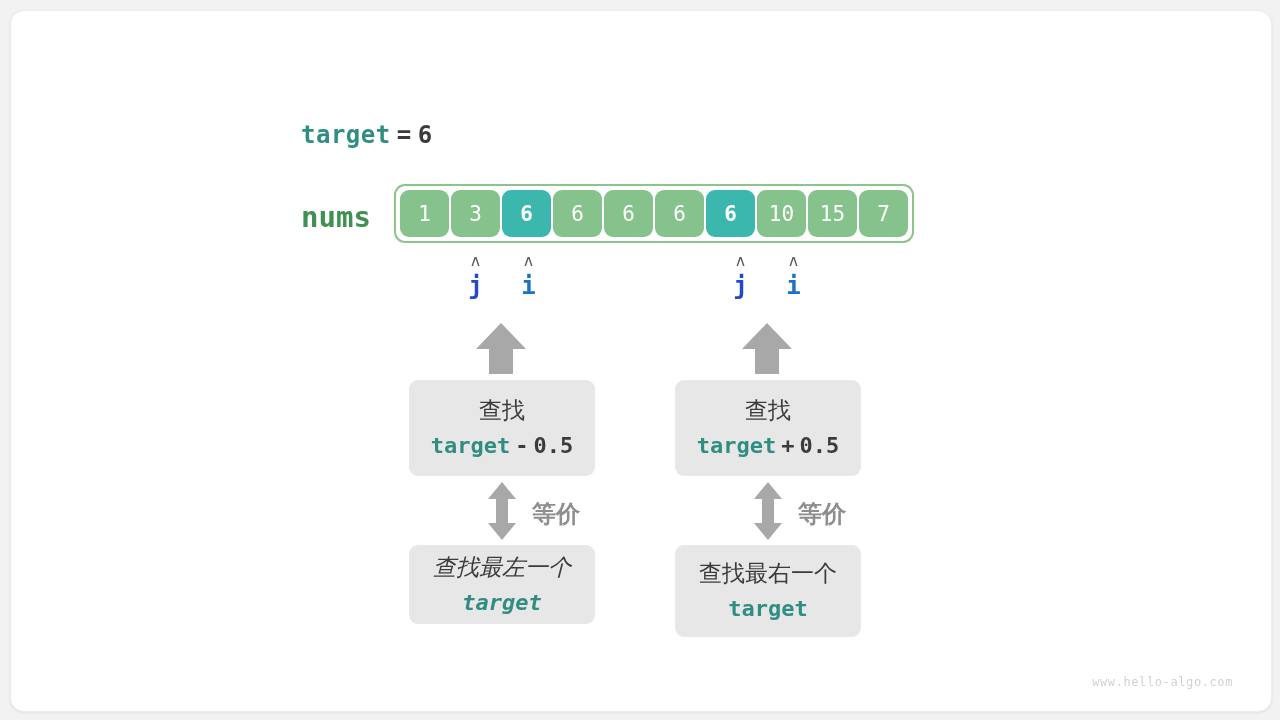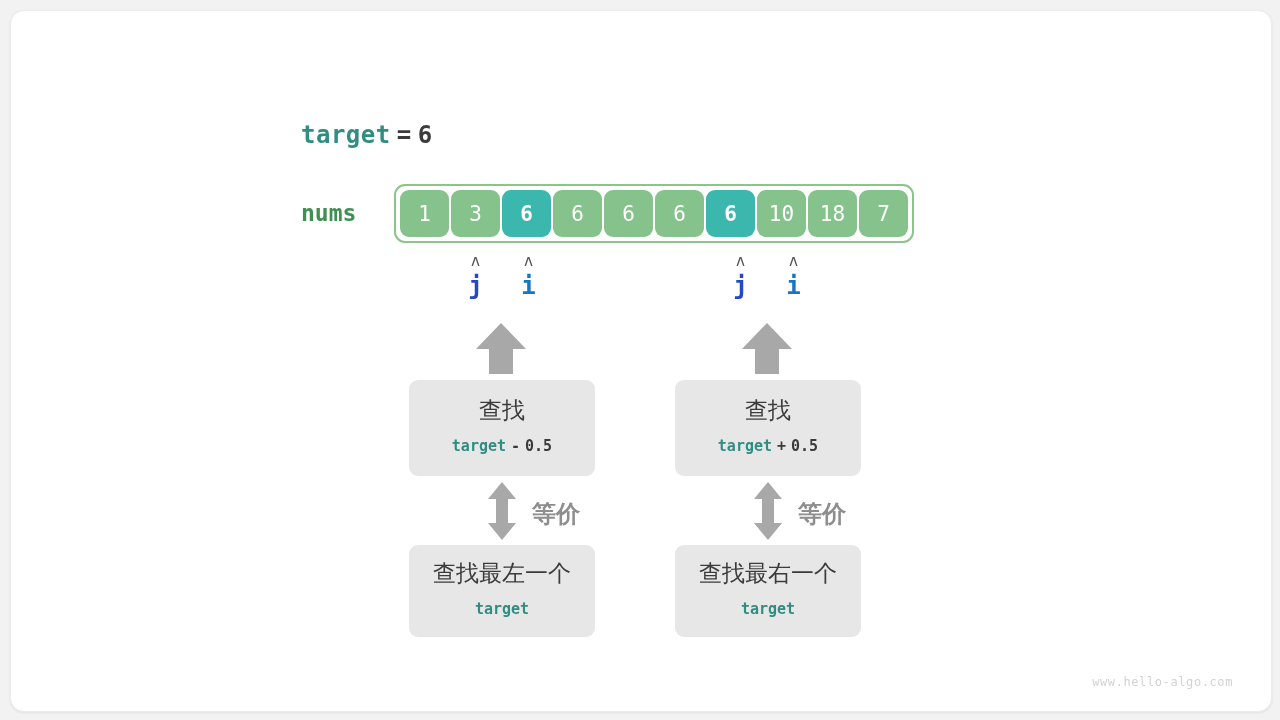--- a/index.html
+++ b/index.html
@@ -38,21 +38,21 @@
   }
   .kw-teal { color: #2f8d81; }
   .kw-dark { color: #3b3b3b; }
   .kw-eq   { color: #3b3b3b; padding: 0 6px; }
 
   
   #nums-label {
     left: 290px;
     top: 189px;
     font-family: "DejaVu Sans Mono", "Liberation Mono", monospace;
-    font-size: 23px;
+    font-size: 29px;
     font-weight: bold;
     color: #3f9152;
   }
 
   
   #array-frame {
     left: 383px;
     top: 173px;
     height: 59px;
     border: 2px solid #8cc48c;
@@ -120,21 +120,21 @@
   }
   .gbox .cn {
     font-family: "DejaVu Sans", "Liberation Sans", sans-serif;
     font-size: 23px;
     color: #3b3b3b;
     line-height: 34px;
     white-space: nowrap;
   }
   .gbox .code {
     font-family: "DejaVu Sans Mono", "Liberation Mono", monospace;
-    font-size: 15px;
+    font-size: 22px;
     font-weight: bold;
     line-height: 34px;
     white-space: nowrap;
     margin-top: 2px;
   }
   .op { color: #3b3b3b; }
 
   
   .dblarrow { width: 30px; height: 58px; }
   .eqlabel {
@@ -168,21 +168,21 @@
 
   <div class="abs" id="array-frame">
     <div class="cell">1</div>
     <div class="cell">3</div>
     <div class="cell hl">6</div>
     <div class="cell">6</div>
     <div class="cell">6</div>
     <div class="cell">6</div>
     <div class="cell hl">6</div>
     <div class="cell">10</div>
-    <div class="cell">18</div>
+    <div class="cell">15</div>
     <div class="cell">7</div>
   </div>
 
   <div class="abs ptr" style="left:440px; top:243px;">
     <span class="caret">ʌ</span>
     <span class="pname" style="color:#2348c8;">j</span>
   </div>
   <div class="abs ptr" style="left:493px; top:243px;">
     <span class="caret">ʌ</span>
     <span class="pname" style="color:#1a74c4;">i</span>
@@ -229,21 +229,21 @@
   </div>
   <div class="abs eqlabel" style="left:521px; top:487px;">等价</div>
 
   <div class="abs dblarrow" style="left:742px; top:471px;">
     <svg viewBox="0 0 30 58" width="30" height="58" xmlns="http://www.w3.org/2000/svg">
       <polygon points="15,0 29,17 21,17 21,41 29,41 15,58 1,41 9,41 9,17 1,17" fill="#a8a8a8"></polygon>
     </svg>
   </div>
   <div class="abs eqlabel" style="left:787px; top:487px;">等价</div>
 
-  <div class="abs gbox" style="left:398px; top:534px; height:92px;">
+  <div class="abs gbox" style="left:398px; top:534px; height:79px;font-style:italic;">
     <div class="cn">查找最左一个</div>
     <div class="code kw-teal">target</div>
   </div>
 
   <div class="abs gbox" style="left:664px; top:534px; height:92px;">
     <div class="cn">查找最右一个</div>
     <div class="code kw-teal">target</div>
   </div>
 
   <div class="abs" id="watermark">www.hello-algo.com</div>

